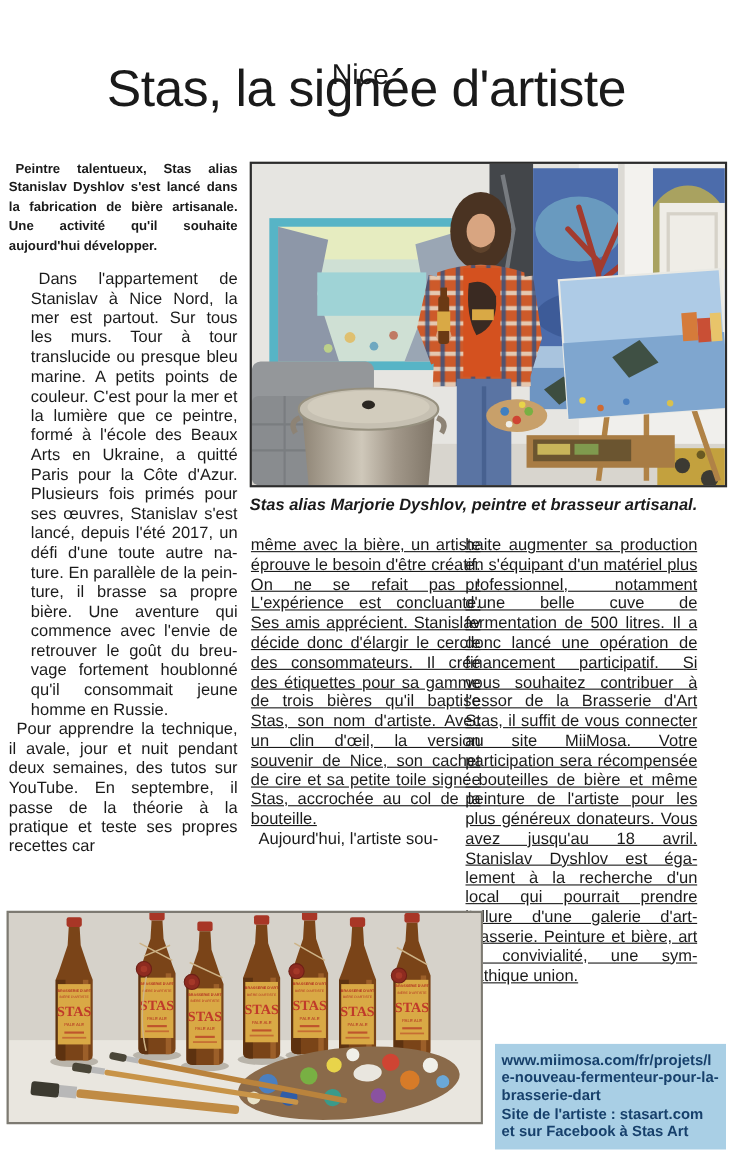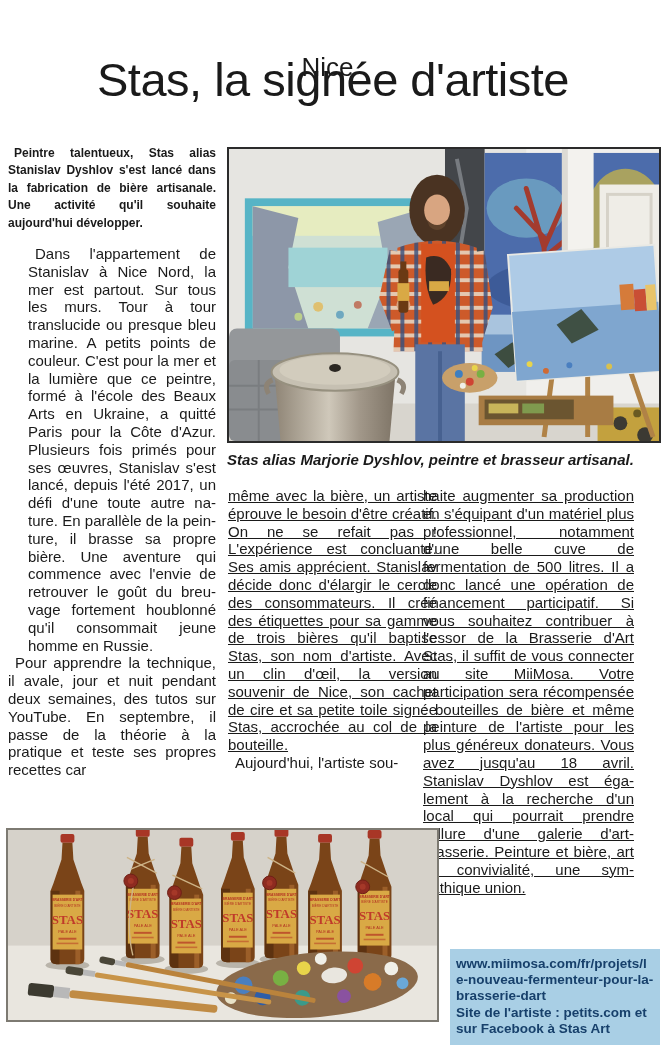--- a/index.html
+++ b/index.html
@@ -270,16 +270,16 @@
           <rect x="92" y="132" width="16" height="7" rx="3" fill="#4a4638"></rect>
           <rect x="108" y="133" width="11" height="5" fill="#b8b8b8"></rect>
           <rect x="119" y="133" width="195" height="5" rx="2" fill="#ba833c"></rect>
         </g>
       </g>
     </svg>
   </div>
 
   <div class="info-box">
     <div>www.miimosa.com/fr/projets/le-nouveau-fermenteur-pour-la-brasserie-dart</div>
-    <div>Site de l'artiste : petits.com et sur Facebook à Stas Art</div>
+    <div>Site de l'artiste : stasart.com et sur Facebook à Stas Art</div>
   </div>
 
 </div>
 
 </body></html>

